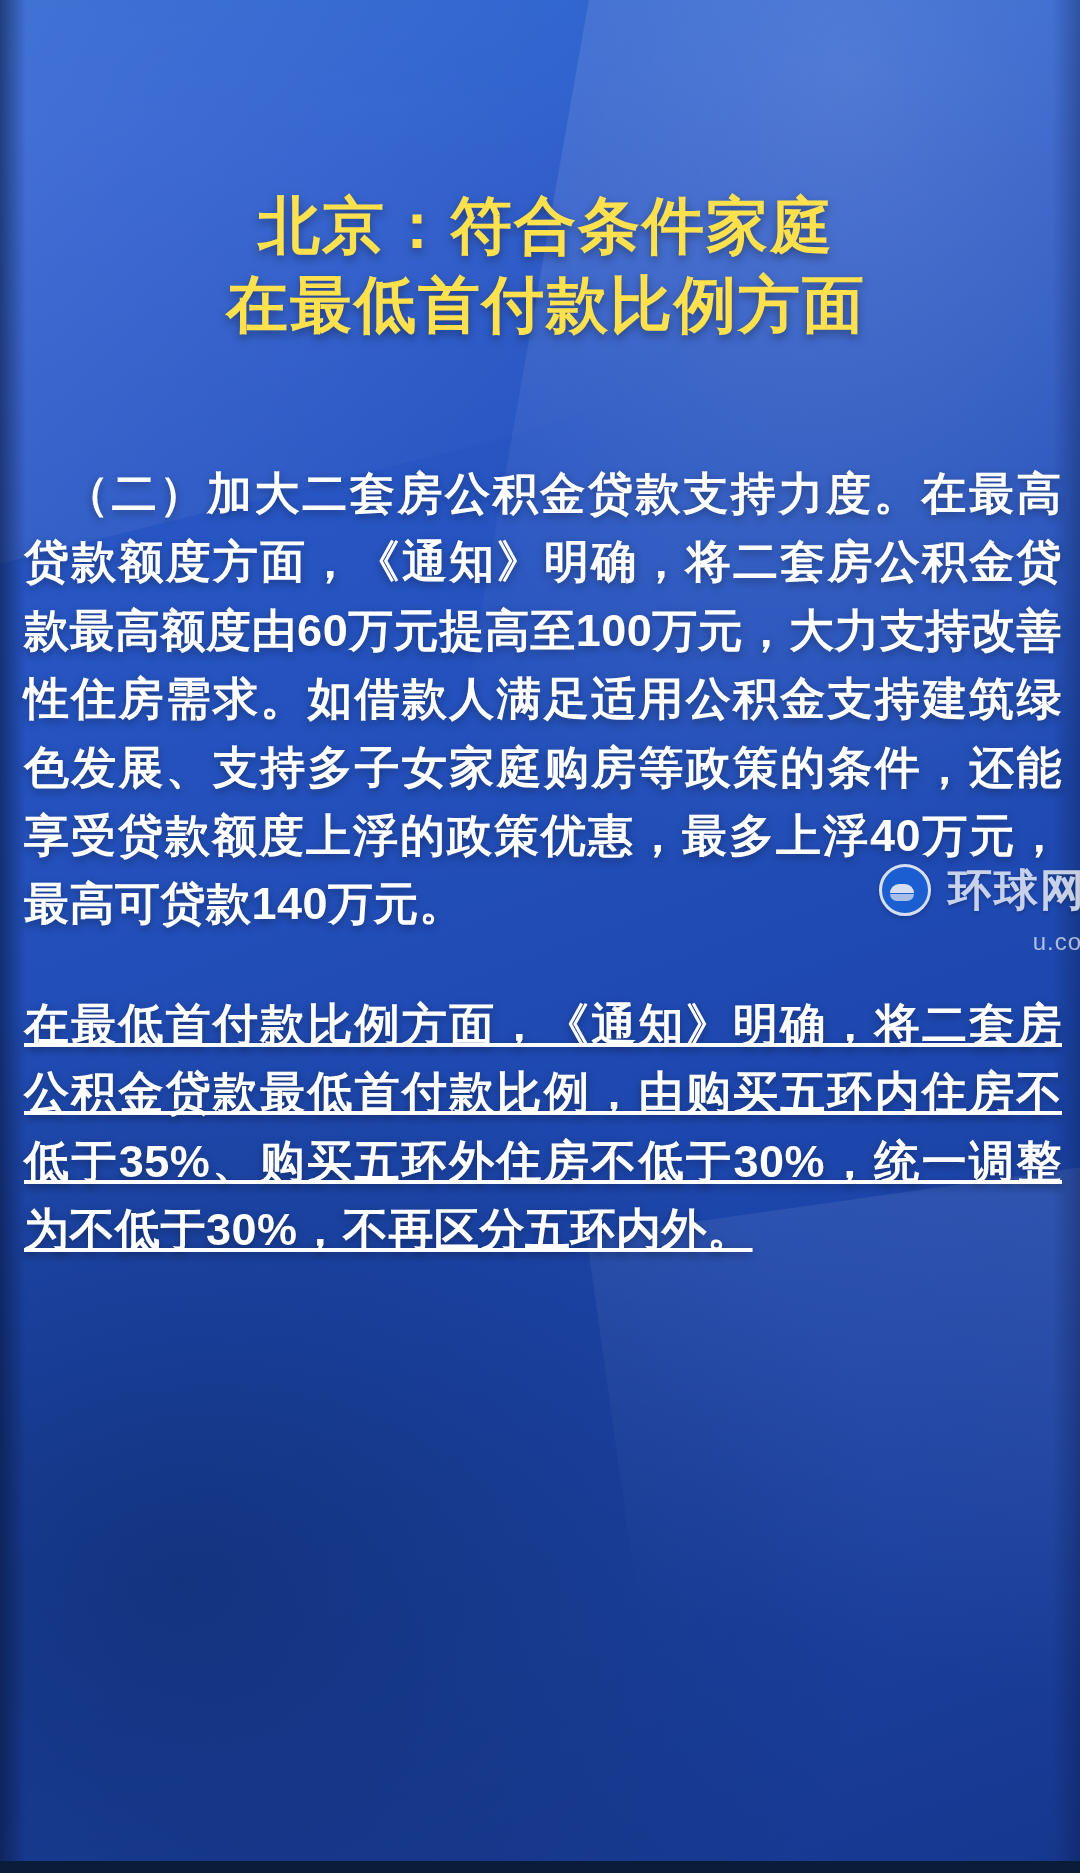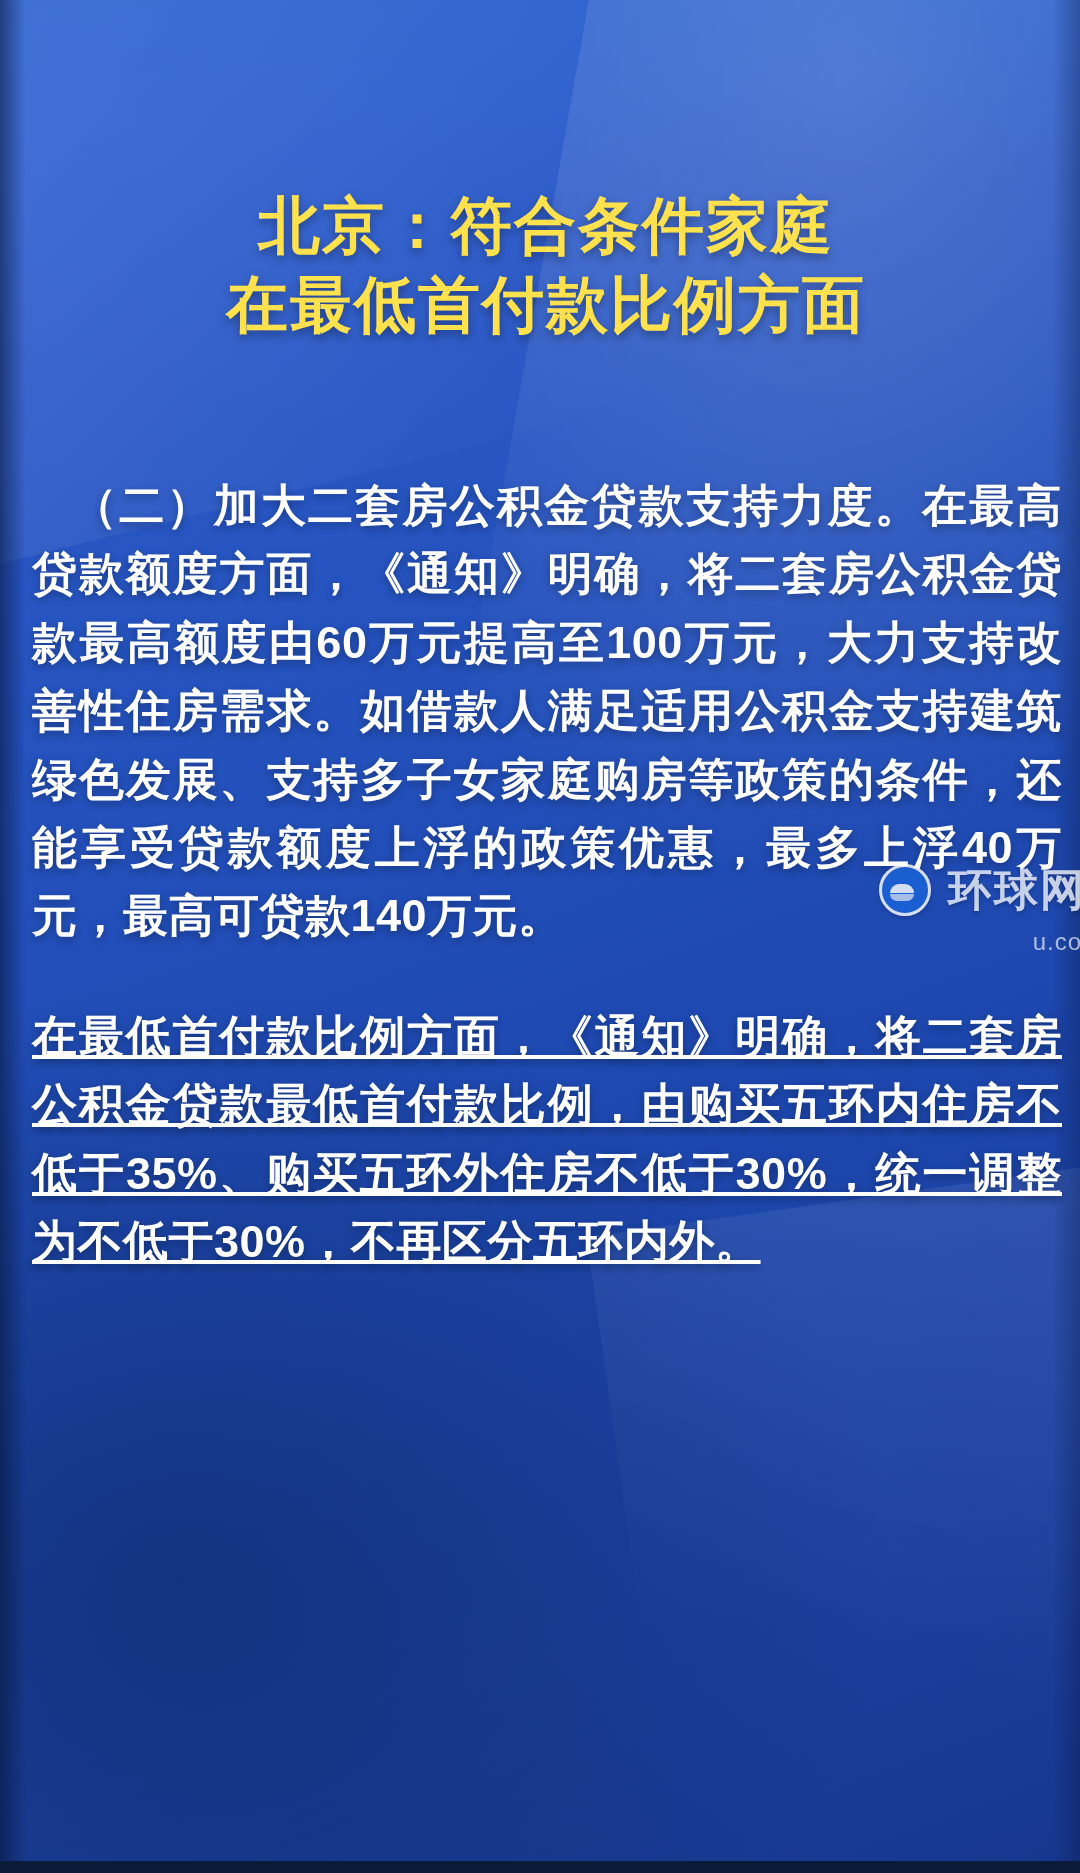--- a/index.html
+++ b/index.html
@@ -91,28 +91,27 @@
   }
   .headline .line {
     display: block;
     white-space: nowrap;
   }
 
   .body-text {
     position: absolute;
     left: 24px;
     right: 30px;
-    top: 472px;
+    top: 460px;
     color: #ffffff;
     font-weight: bold;
     font-size: 45px;
     line-height: 1.52;
     letter-spacing: 0.5px;
     text-shadow: 0 3px 8px rgba(0,0,0,0.32);
-    margin-left: 8px;
   }
   .para {
     margin: 0 0 52px 0;
     text-align: justify;
     text-justify: inter-character;
   }
   .para:last-child {
     margin-bottom: 0;
     text-decoration: underline;
   }

